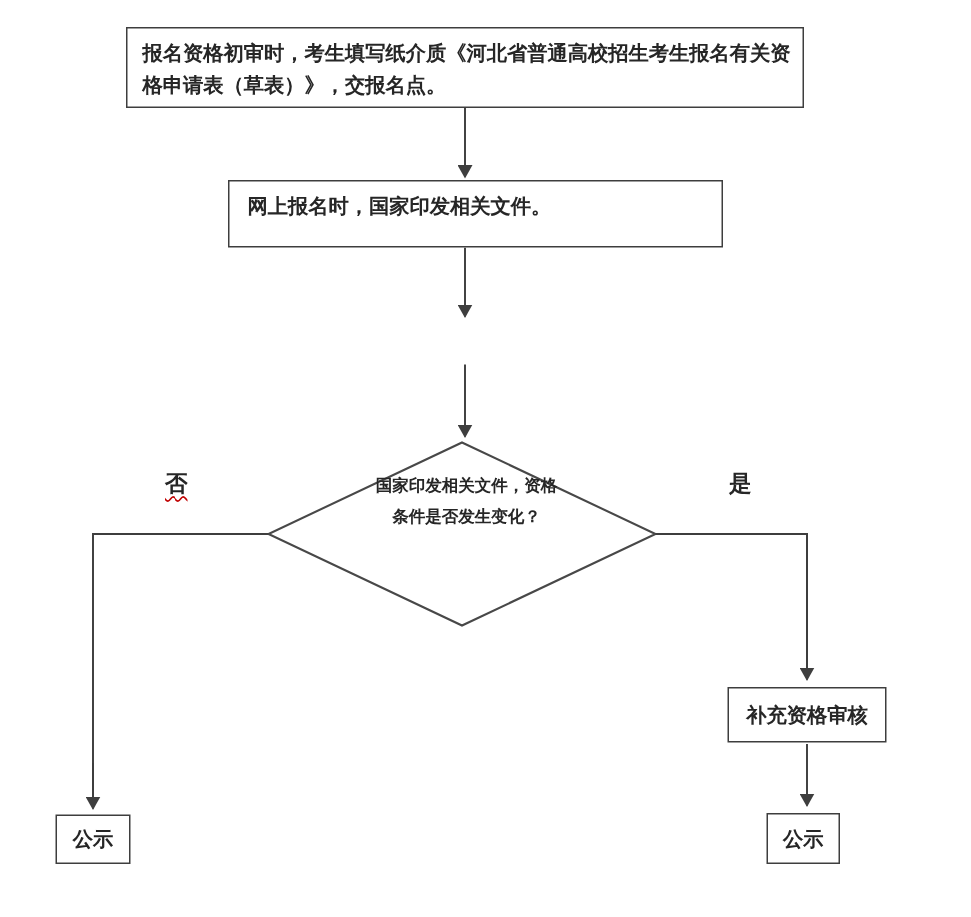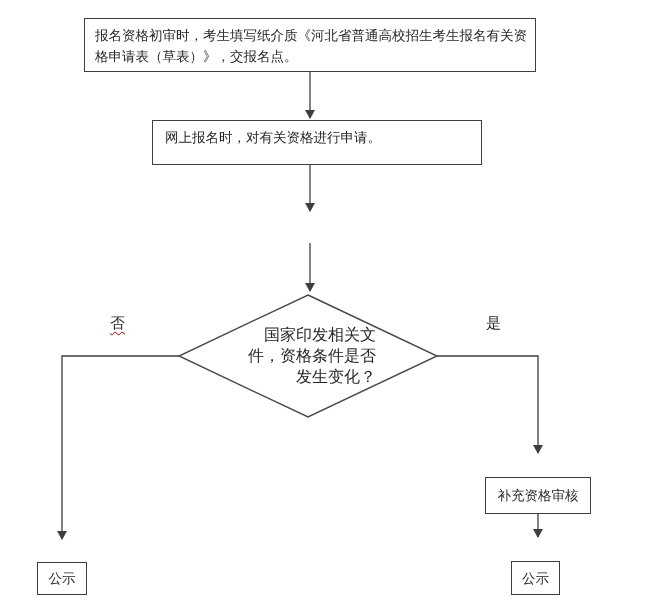--- a/index.html
+++ b/index.html
@@ -8,20 +8,21 @@
     background: #ffffff;
   }
   #canvas {
     position: relative;
     width: 647px;
     height: 611px;
     background: #ffffff;
     font-family: "Liberation Sans", sans-serif;
     color: #262626;
     overflow: hidden;
+    font-weight: bold;
   }
   #connector-layer {
     position: absolute;
     left: 0;
     top: 0;
     width: 647px;
     height: 611px;
   }
   .node {
     position: absolute;
@@ -33,21 +34,20 @@
     letter-spacing: 0;
   }
   .node.process {
     text-align: left;
   }
   .node.terminal {
     display: flex;
     align-items: center;
     justify-content: center;
     text-align: center;
-    margin-top: 19px;
   }
   #node-step1 {
     left: 84px;  top: 18px;
     width: 452px; height: 54px;
     padding: 6px 3px 0 10px;
   }
   #node-step2 {
     left: 152px; top: 120px;
     width: 330px; height: 45px;
     padding: 6px 6px 0 12px;
@@ -64,25 +64,25 @@
   #node-publicity-left {
     left: 37px; top: 543px;
     width: 50px; height: 33px;
   }
   #node-publicity-right {
     left: 511px; top: 542px;
     width: 49px; height: 34px;
   }
   #decision-text {
     position: absolute;
-    left: 246px; top: 324px;
+    left: 246px; top: 314px;
     width: 130px;
-    font-size: 16px;
+    font-size: 11px;
     line-height: 21px;
-    text-align: right;
+    text-align: center;
   }
   .branch-label {
     position: absolute;
     font-size: 15px;
     line-height: 18px;
   }
   #label-no {
     left: 110px; top: 314px;
     text-decoration: underline;
     text-decoration-style: wavy;
@@ -114,21 +114,21 @@
 
     <path d="M179,356 L62,356 L62,539" fill="none" stroke="#3e3e3e" stroke-width="1.3" marker-end="url(#arrowhead)"></path>
 
     <path d="M437,356 L538,356 L538,453" fill="none" stroke="#3e3e3e" stroke-width="1.3" marker-end="url(#arrowhead)"></path>
 
     <path d="M538,496 L538,537" fill="none" stroke="#3e3e3e" stroke-width="1.3" marker-end="url(#arrowhead)"></path>
   </svg>
 
   <div id="node-step1" class="node process">报名资格初审时，考生填写纸介质《河北省普通高校招生考生报名有关资格申请表（草表）》，交报名点。</div>
 
-  <div id="node-step2" class="node process">网上报名时，对有关资格进行申请。</div>
+  <div id="node-step2" class="node process">网上报名时，国家印发相关文件。</div>
 
 
   <div id="decision-text">国家印发相关文件，资格条件是否发生变化？</div>
 
   <div id="label-no" class="branch-label">否</div>
 
   <div id="label-yes" class="branch-label">是</div>
 
   <div id="node-supplement" class="node terminal">补充资格审核</div>
 

